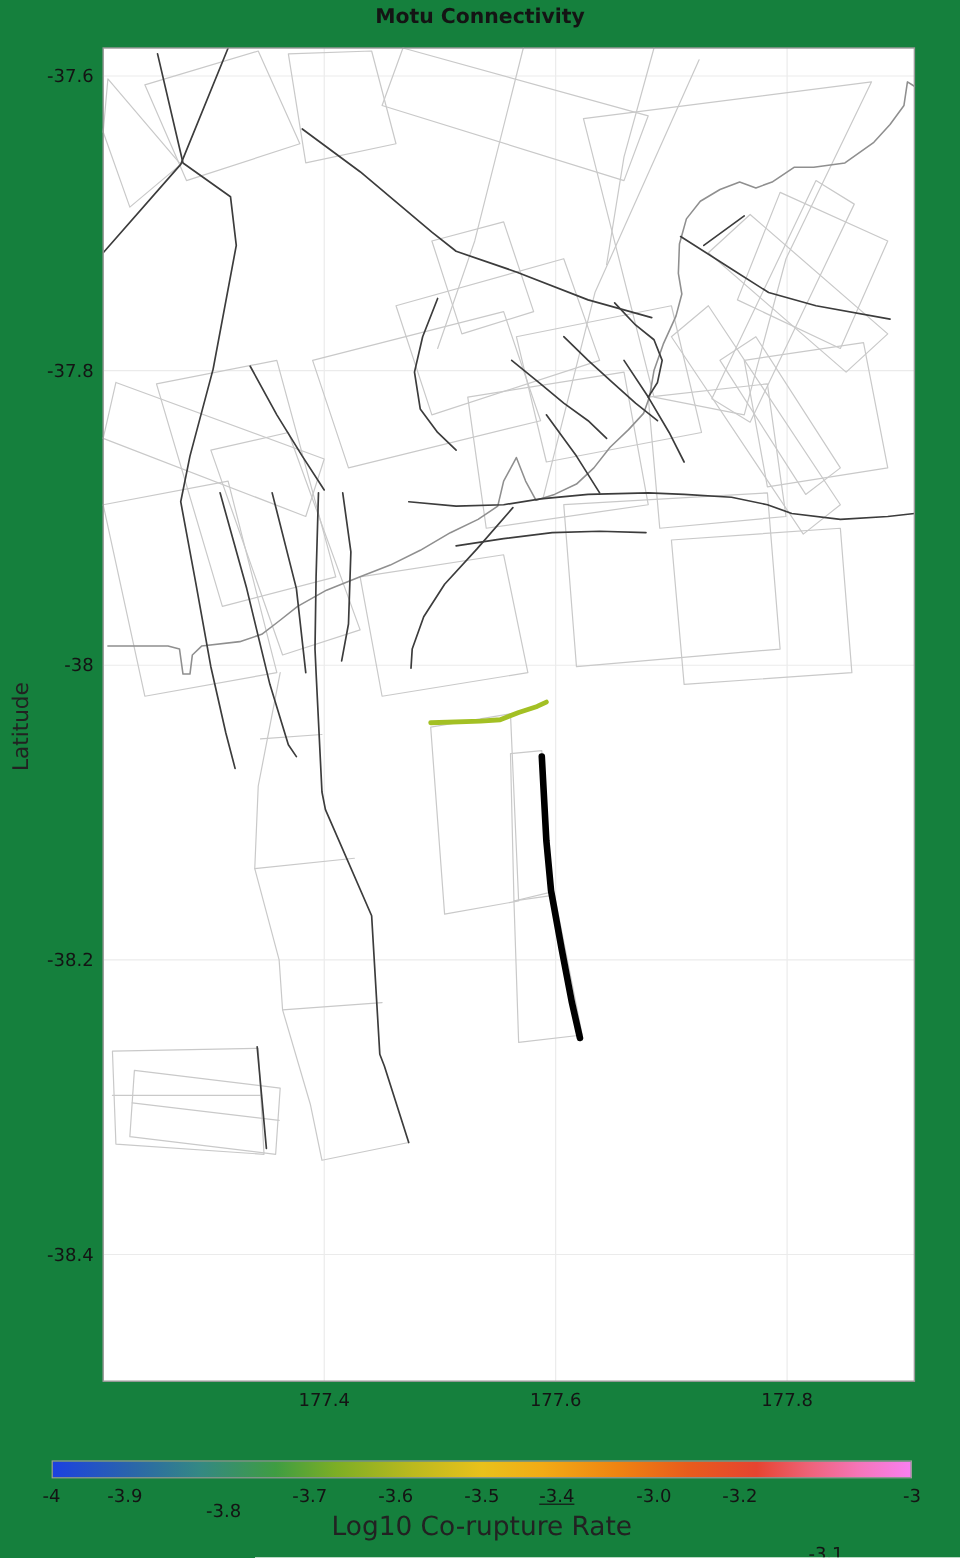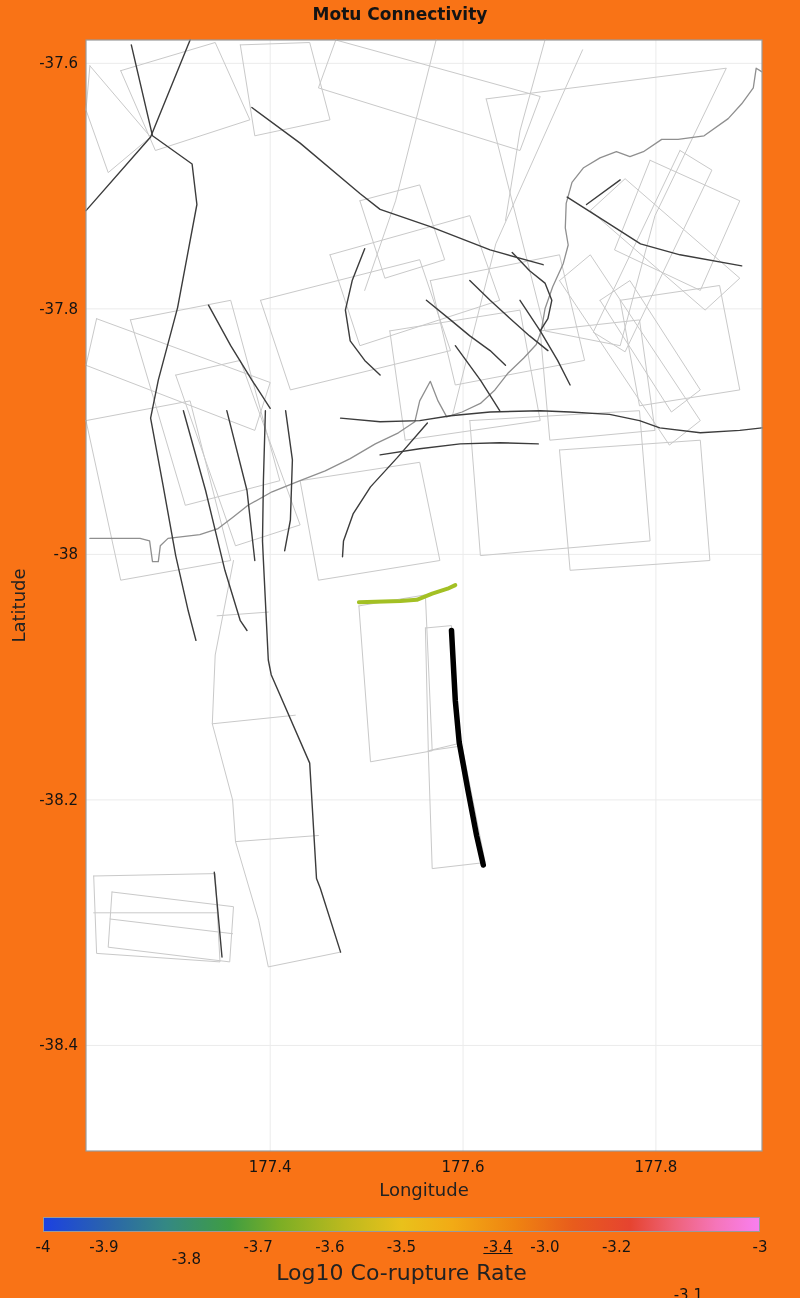--- a/index.html
+++ b/index.html
@@ -1,16 +1,16 @@
 <!DOCTYPE html>
 <html><head>
 <meta charset="utf-8">
 <style>
   html,body{margin:0;padding:0;background:#ffffff;}
-  #figure{position:relative;width:800px;height:1298px;background:#f97316;
+  #figure{position:relative;width:800px;height:1298px;background:#15803d;
           font-family:"DejaVu Sans","Liberation Sans",sans-serif;overflow:hidden;}
   .title{position:absolute;top:4px;left:0;width:800px;text-align:center;
          font-size:17px;font-weight:bold;color:#141414;}
   svg{position:absolute;top:0;left:0;}
   .xlabel{position:absolute;top:1179px;left:86px;width:676px;text-align:center;
           font-size:18px;color:#222;}
   .ylabel{position:absolute;top:595px;left:-42px;width:120px;text-align:center;
           font-size:18px;color:#222;transform:rotate(-90deg);transform-origin:center;}
   #cbar{position:absolute;top:1217px;left:43px;width:717px;height:15px;
         border:1px solid #9a9a9a;box-sizing:border-box;}
@@ -99,30 +99,29 @@
       <rect x="86" y="40" width="676" height="1111" fill="none" stroke="#9a9a9a" stroke-width="1.2"></rect>
       <text x="270.18830242511115" y="1172" text-anchor="middle" font-size="15" fill="#141414">177.4</text>
       <text x="463.05563480741296" y="1172" text-anchor="middle" font-size="15" fill="#141414">177.6</text>
       <text x="655.9229671897422" y="1172" text-anchor="middle" font-size="15" fill="#141414">177.8</text>
       <text x="78" y="68.32486187845117" text-anchor="end" font-size="15" fill="#141414">-37.6</text>
       <text x="78" y="313.8497237569006" text-anchor="end" font-size="15" fill="#141414">-37.8</text>
       <text x="78" y="559.3745856353588" text-anchor="end" font-size="15" fill="#141414">-38</text>
       <text x="78" y="804.8994475138169" text-anchor="end" font-size="15" fill="#141414">-38.2</text>
       <text x="78" y="1050.4243093922664" text-anchor="end" font-size="15" fill="#141414">-38.4</text>
     </svg>
-  <div class="xlabel">Longitude</div>
   <div class="ylabel">Latitude</div>
   <div id="cbar" style="background: linear-gradient(to right, rgb(28, 65, 225) 0%, rgb(42, 101, 171) 9%, rgb(52, 136, 132) 17%, rgb(63, 157, 66) 26%, rgb(124, 174, 37) 33%, rgb(188, 185, 30) 42%, rgb(233, 193, 27) 50%, rgb(242, 171, 21) 57%, rgb(239, 131, 17) 66%, rgb(232, 92, 28) 74%, rgb(230, 68, 48) 82%, rgb(238, 98, 119) 88%, rgb(245, 117, 185) 94%, rgb(249, 127, 240) 100%);"></div>
   <div id="cbar-ticks">
       <span class="cbar-tick" style="left: 43px;">-4</span>
       <span class="cbar-tick" style="left: 104px;">-3.9</span>
       <span class="cbar-tick" style="left: 186.4px; margin-top: 12px;">-3.8</span>
       <span class="cbar-tick" style="left: 258.1px;">-3.7</span>
       <span class="cbar-tick" style="left: 329.8px;">-3.6</span>
       <span class="cbar-tick" style="left: 401.5px;">-3.5</span>
-      <span class="cbar-tick" style="left: 498px; text-decoration: underline;">-3.4</span>
+      <span class="cbar-tick" style="left: 464px; text-decoration: underline;">-3.4</span>
       <span class="cbar-tick" style="left: 544.9px;">-3.0</span>
       <span class="cbar-tick" style="left: 616.6px;">-3.2</span>
       <span class="cbar-tick" style="left: 688.3px; margin-top: 48px;">-3.1</span>
       <span class="cbar-tick" style="left: 760px;">-3</span>
     </div>
   <div class="cbar-label">Log10 Co-rupture Rate</div>
 </div>
 
 </body></html>

